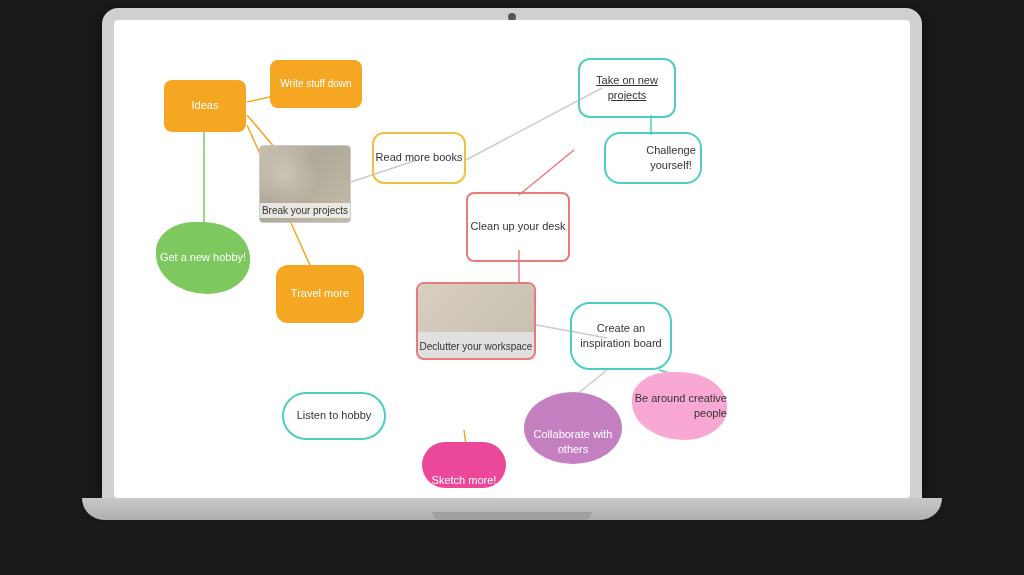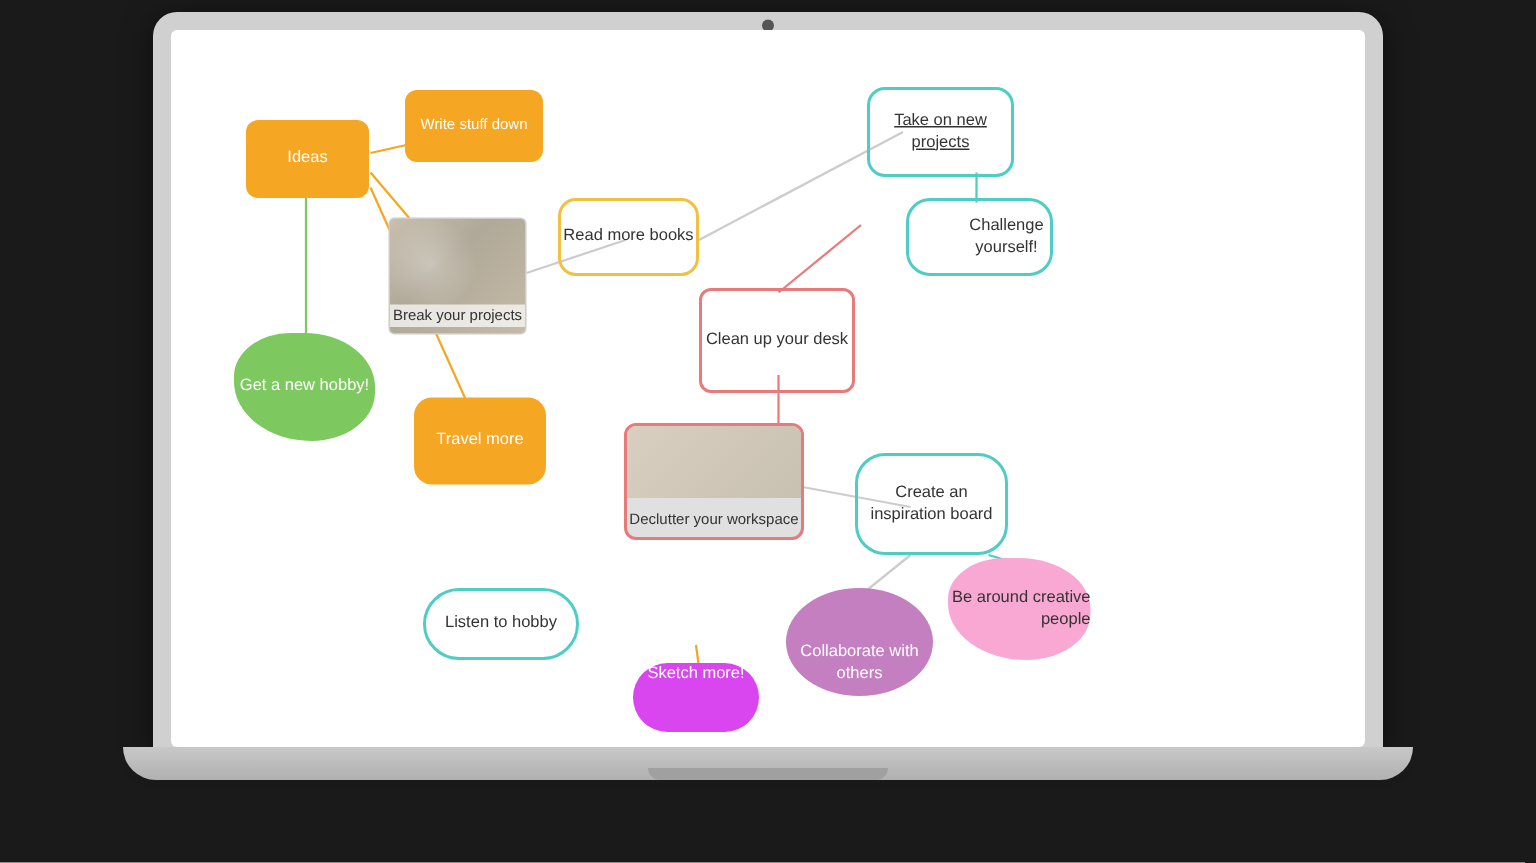--- a/index.html
+++ b/index.html
@@ -274,20 +274,20 @@
 
       <div class="node node-purple-cloud" style="left:410px; top:372px; width:98px; height:72px; border-radius:50%;">
         <span style="color:#fff;margin-top:28px;">Collaborate with others</span>
       </div>
 
       <div class="node node-blue-cloud" style="left:168px; top:372px; width:104px; height:48px; border-radius:24px;">
         <span>Listen to hobby</span>
       </div>
 
 
-      <div class="node" style="left:308px; top:422px; width:84px; height:46px; background:#d946ef; border-radius:50px; color:#fff; display:flex; align-items:flex-start; justify-content:center; font-size:11px;">
+      <div class="node" style="left:308px; top:422px; width:84px; height:46px; background:#ec4899; border-radius:50px; color:#fff; display:flex; align-items:flex-end; justify-content:center; font-size:11px;">
         <span>Sketch more!</span>
       </div>
 
     </div>
   </div>
   <div class="laptop-base"></div>
 </div>
 
 </body></html>

